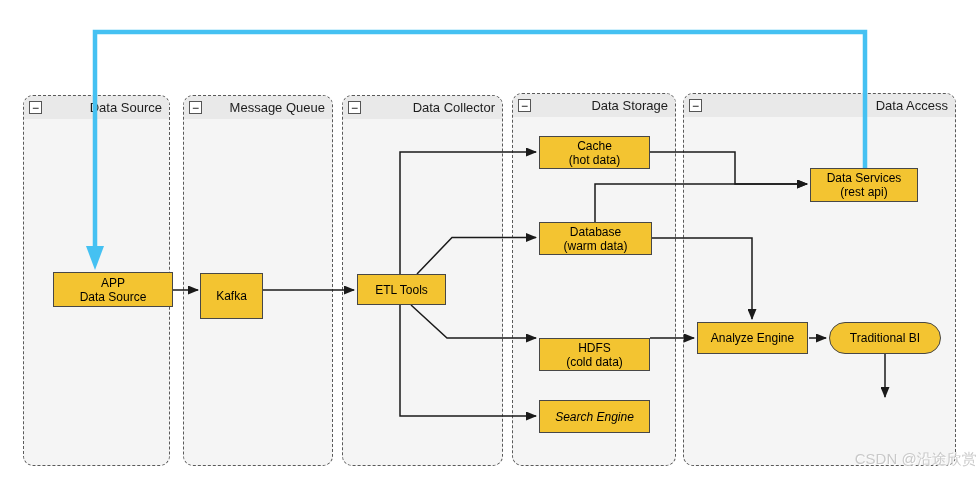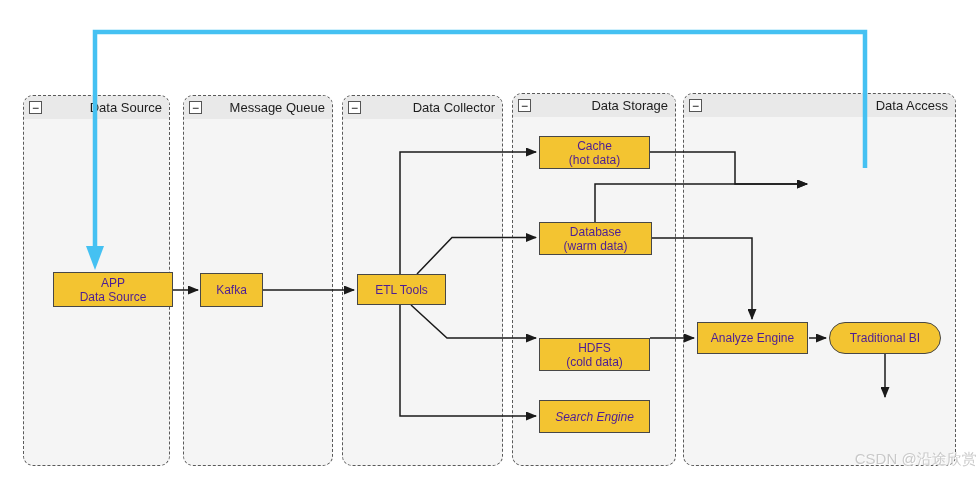--- a/index.html
+++ b/index.html
@@ -24,21 +24,21 @@
   .group-title{
     flex:1;text-align:right;padding-right:7px;font-size:13px;color:#1d1d1d;
     white-space:nowrap;overflow:hidden;
   }
   
   #edges{position:absolute;left:0;top:0;z-index:2;pointer-events:none;}
   
   .node{
     position:absolute;z-index:3;background:#f3c431;border:1.4px solid #474747;
     box-sizing:border-box;display:flex;flex-direction:column;align-items:center;
-    justify-content:center;text-align:left;color:#4c1d95;cursor:pointer;
+    justify-content:center;text-align:left;color:#000000;cursor:pointer;
   }
   .node span{display:block;font-size:12px;line-height:14px;white-space:nowrap;}
   .node .ns:empty{display:none;}
   
   #watermark{
     position:absolute;z-index:6;top:450px;right:-3px;font-size:15px;
     color:#c9c9c9;text-shadow:1px 1px 0 #ffffff;white-space:nowrap;
   }
 </style>
 </head>
@@ -105,21 +105,21 @@
       <path d="M865,168 V32 H95 V247" fill="none" stroke="#45c1f2" stroke-width="4.5"></path>
       <polygon points="86,246 104,246 95,270" fill="#45c1f2"></polygon>
     </g>
   </svg>
 
   <div class="node" style="left:41px;top:272px;width:120px;height:35px;margin-left:12px;">
     <span class="nl">APP</span>
     <span class="ns">Data Source</span>
   </div>
 
-  <div class="node" style="left:200px;top:273px;width:63px;height:34px;">
+  <div class="node" style="left:200px;top:273px;width:63px;height:46px;">
     <span class="nl">Kafka</span>
 
   </div>
 
   <div class="node" style="left:357px;top:274px;width:89px;height:31px;">
     <span class="nl">ETL Tools</span>
 
   </div>
 
   <div class="node" style="left:539px;top:136px;width:111px;height:33px;">
@@ -135,20 +135,24 @@
   <div class="node" style="left:539px;top:322px;width:111px;height:33px;margin-top:16px;">
     <span class="nl">HDFS</span>
     <span class="ns">(cold data)</span>
   </div>
 
   <div class="node" style="left:539px;top:400px;width:111px;height:33px;font-style:italic;">
     <span class="nl">Search Engine</span>
 
   </div>
 
+  <div class="node" style="left:810px;top:168px;width:108px;height:34px;">
+    <span class="nl">Data Services</span>
+    <span class="ns">(rest api)</span>
+  </div>
 
   <div class="node" style="left:697px;top:322px;width:111px;height:32px;">
     <span class="nl">Analyze Engine</span>
 
   </div>
 
   <div class="node" style="left:829px;top:322px;width:112px;height:32px;border-radius:16px;">
     <span class="nl">Traditional BI</span>
 
   </div>

